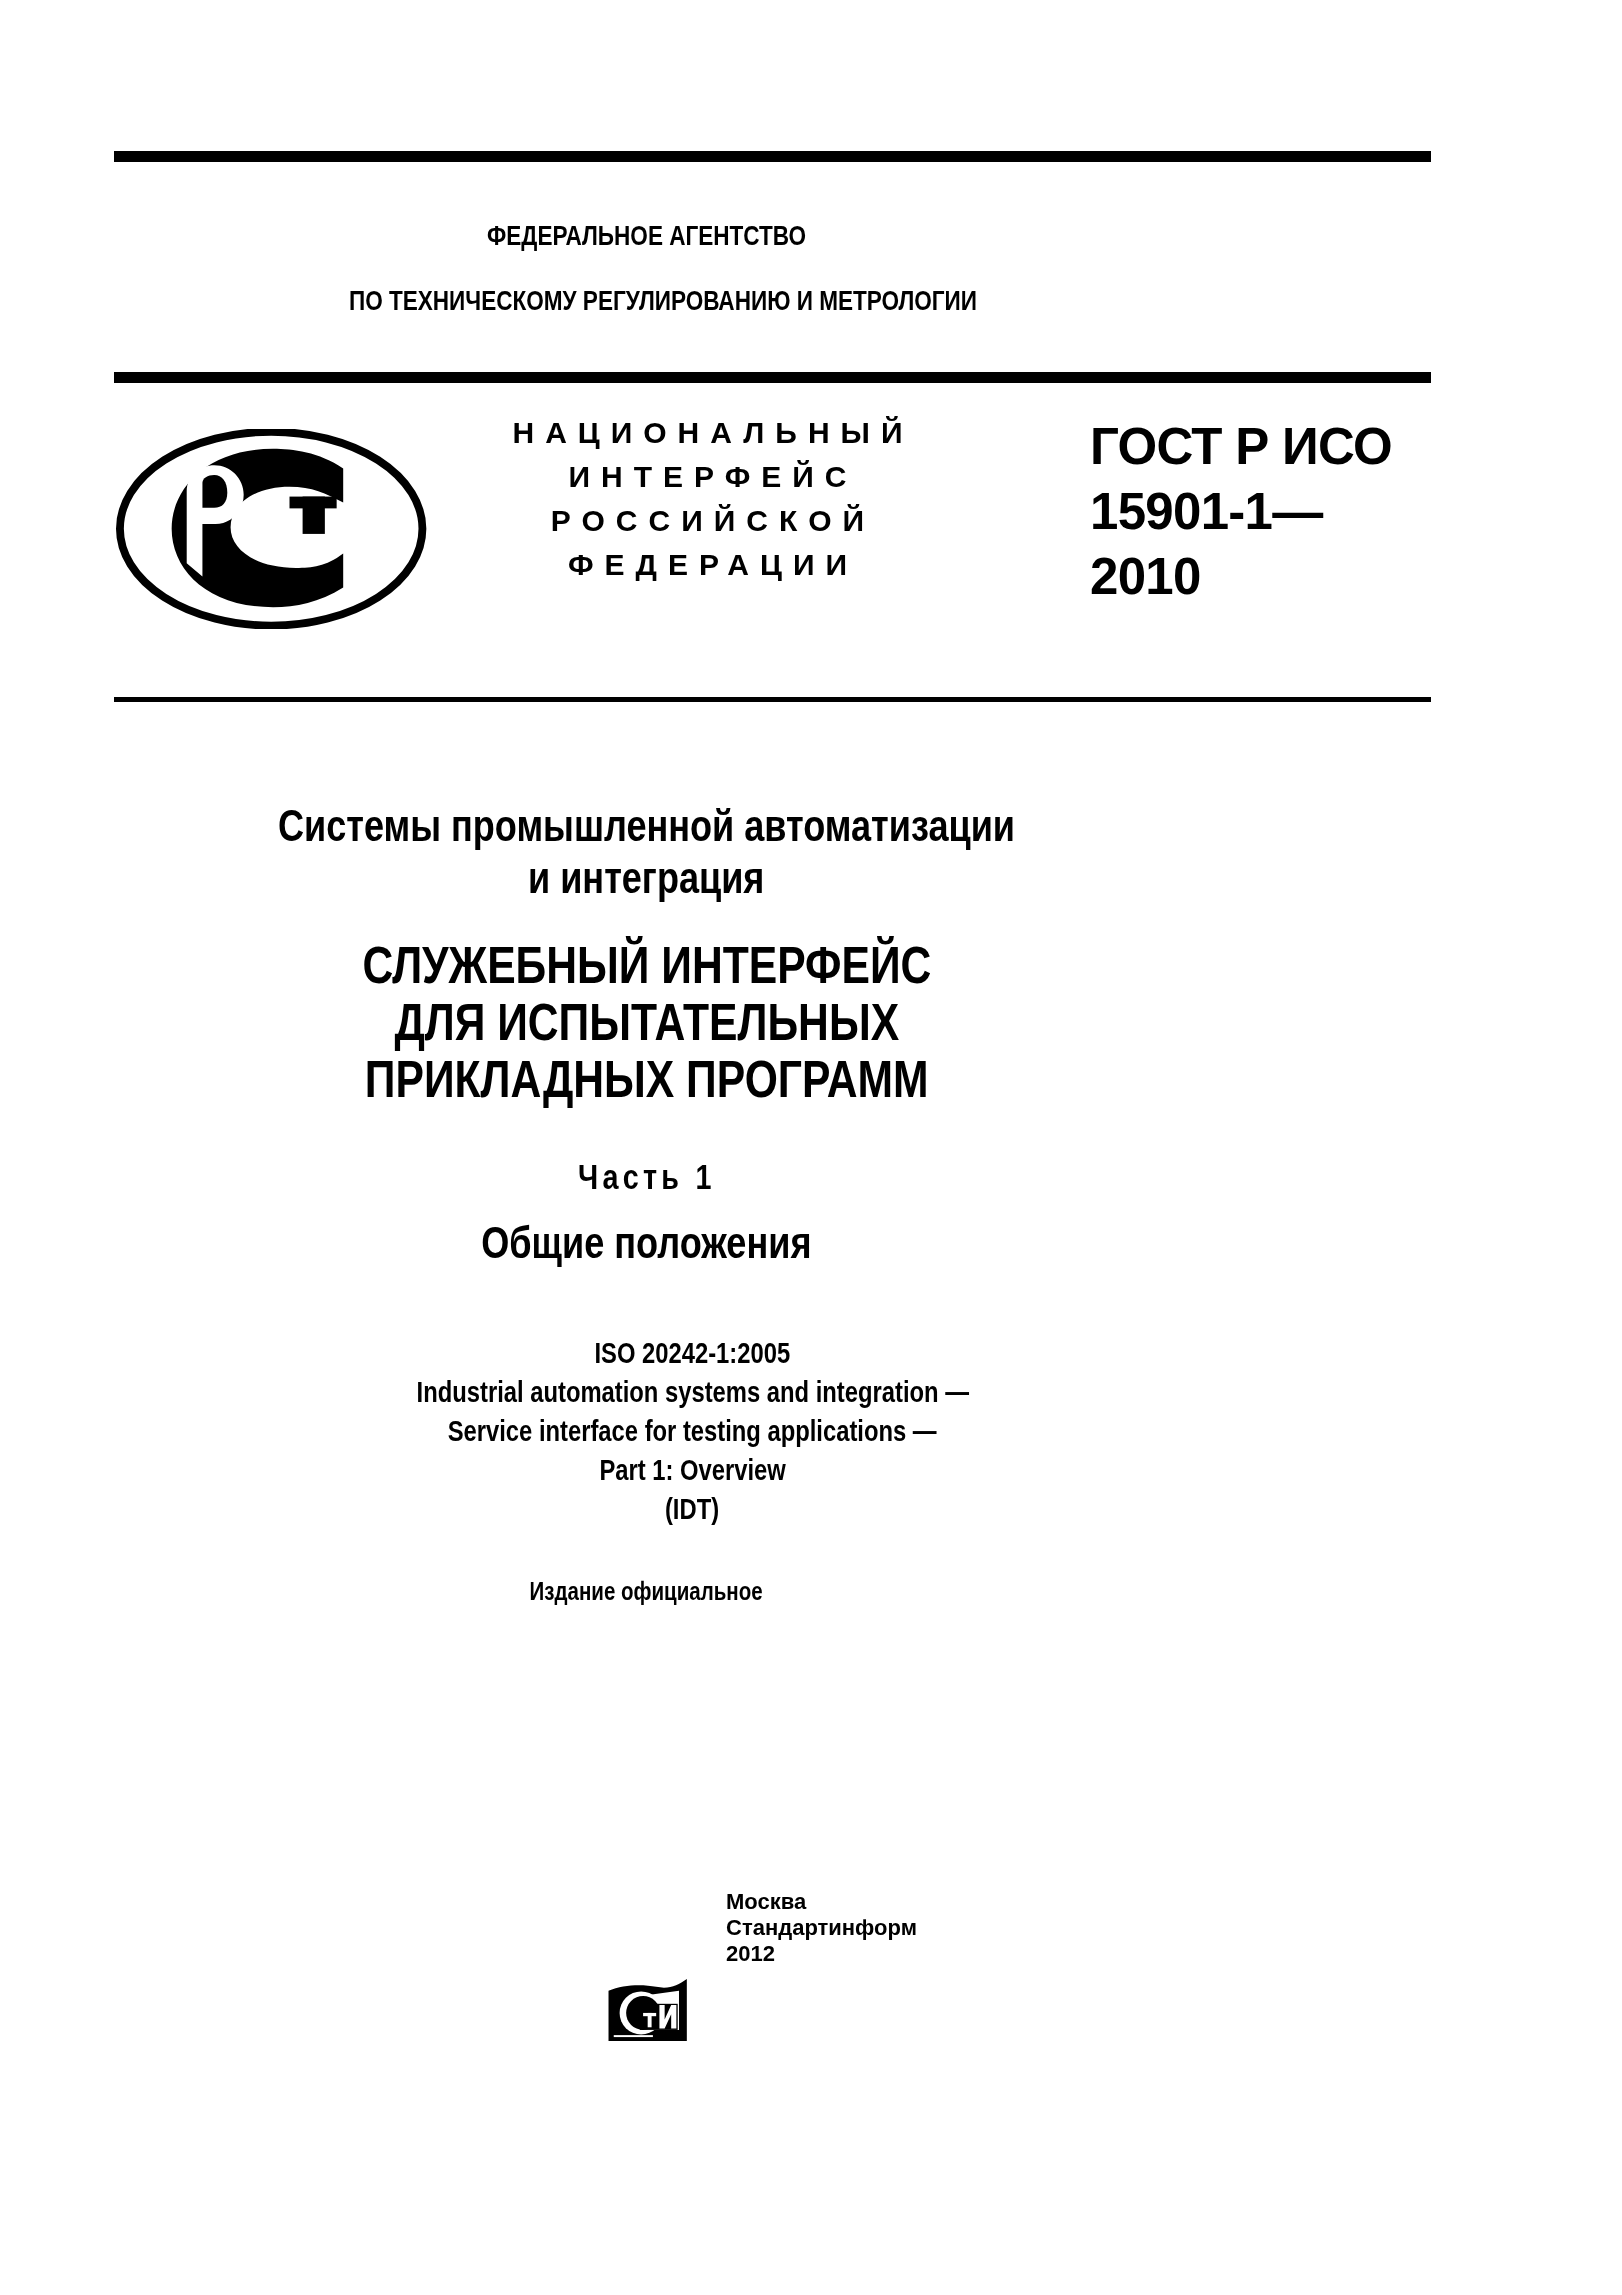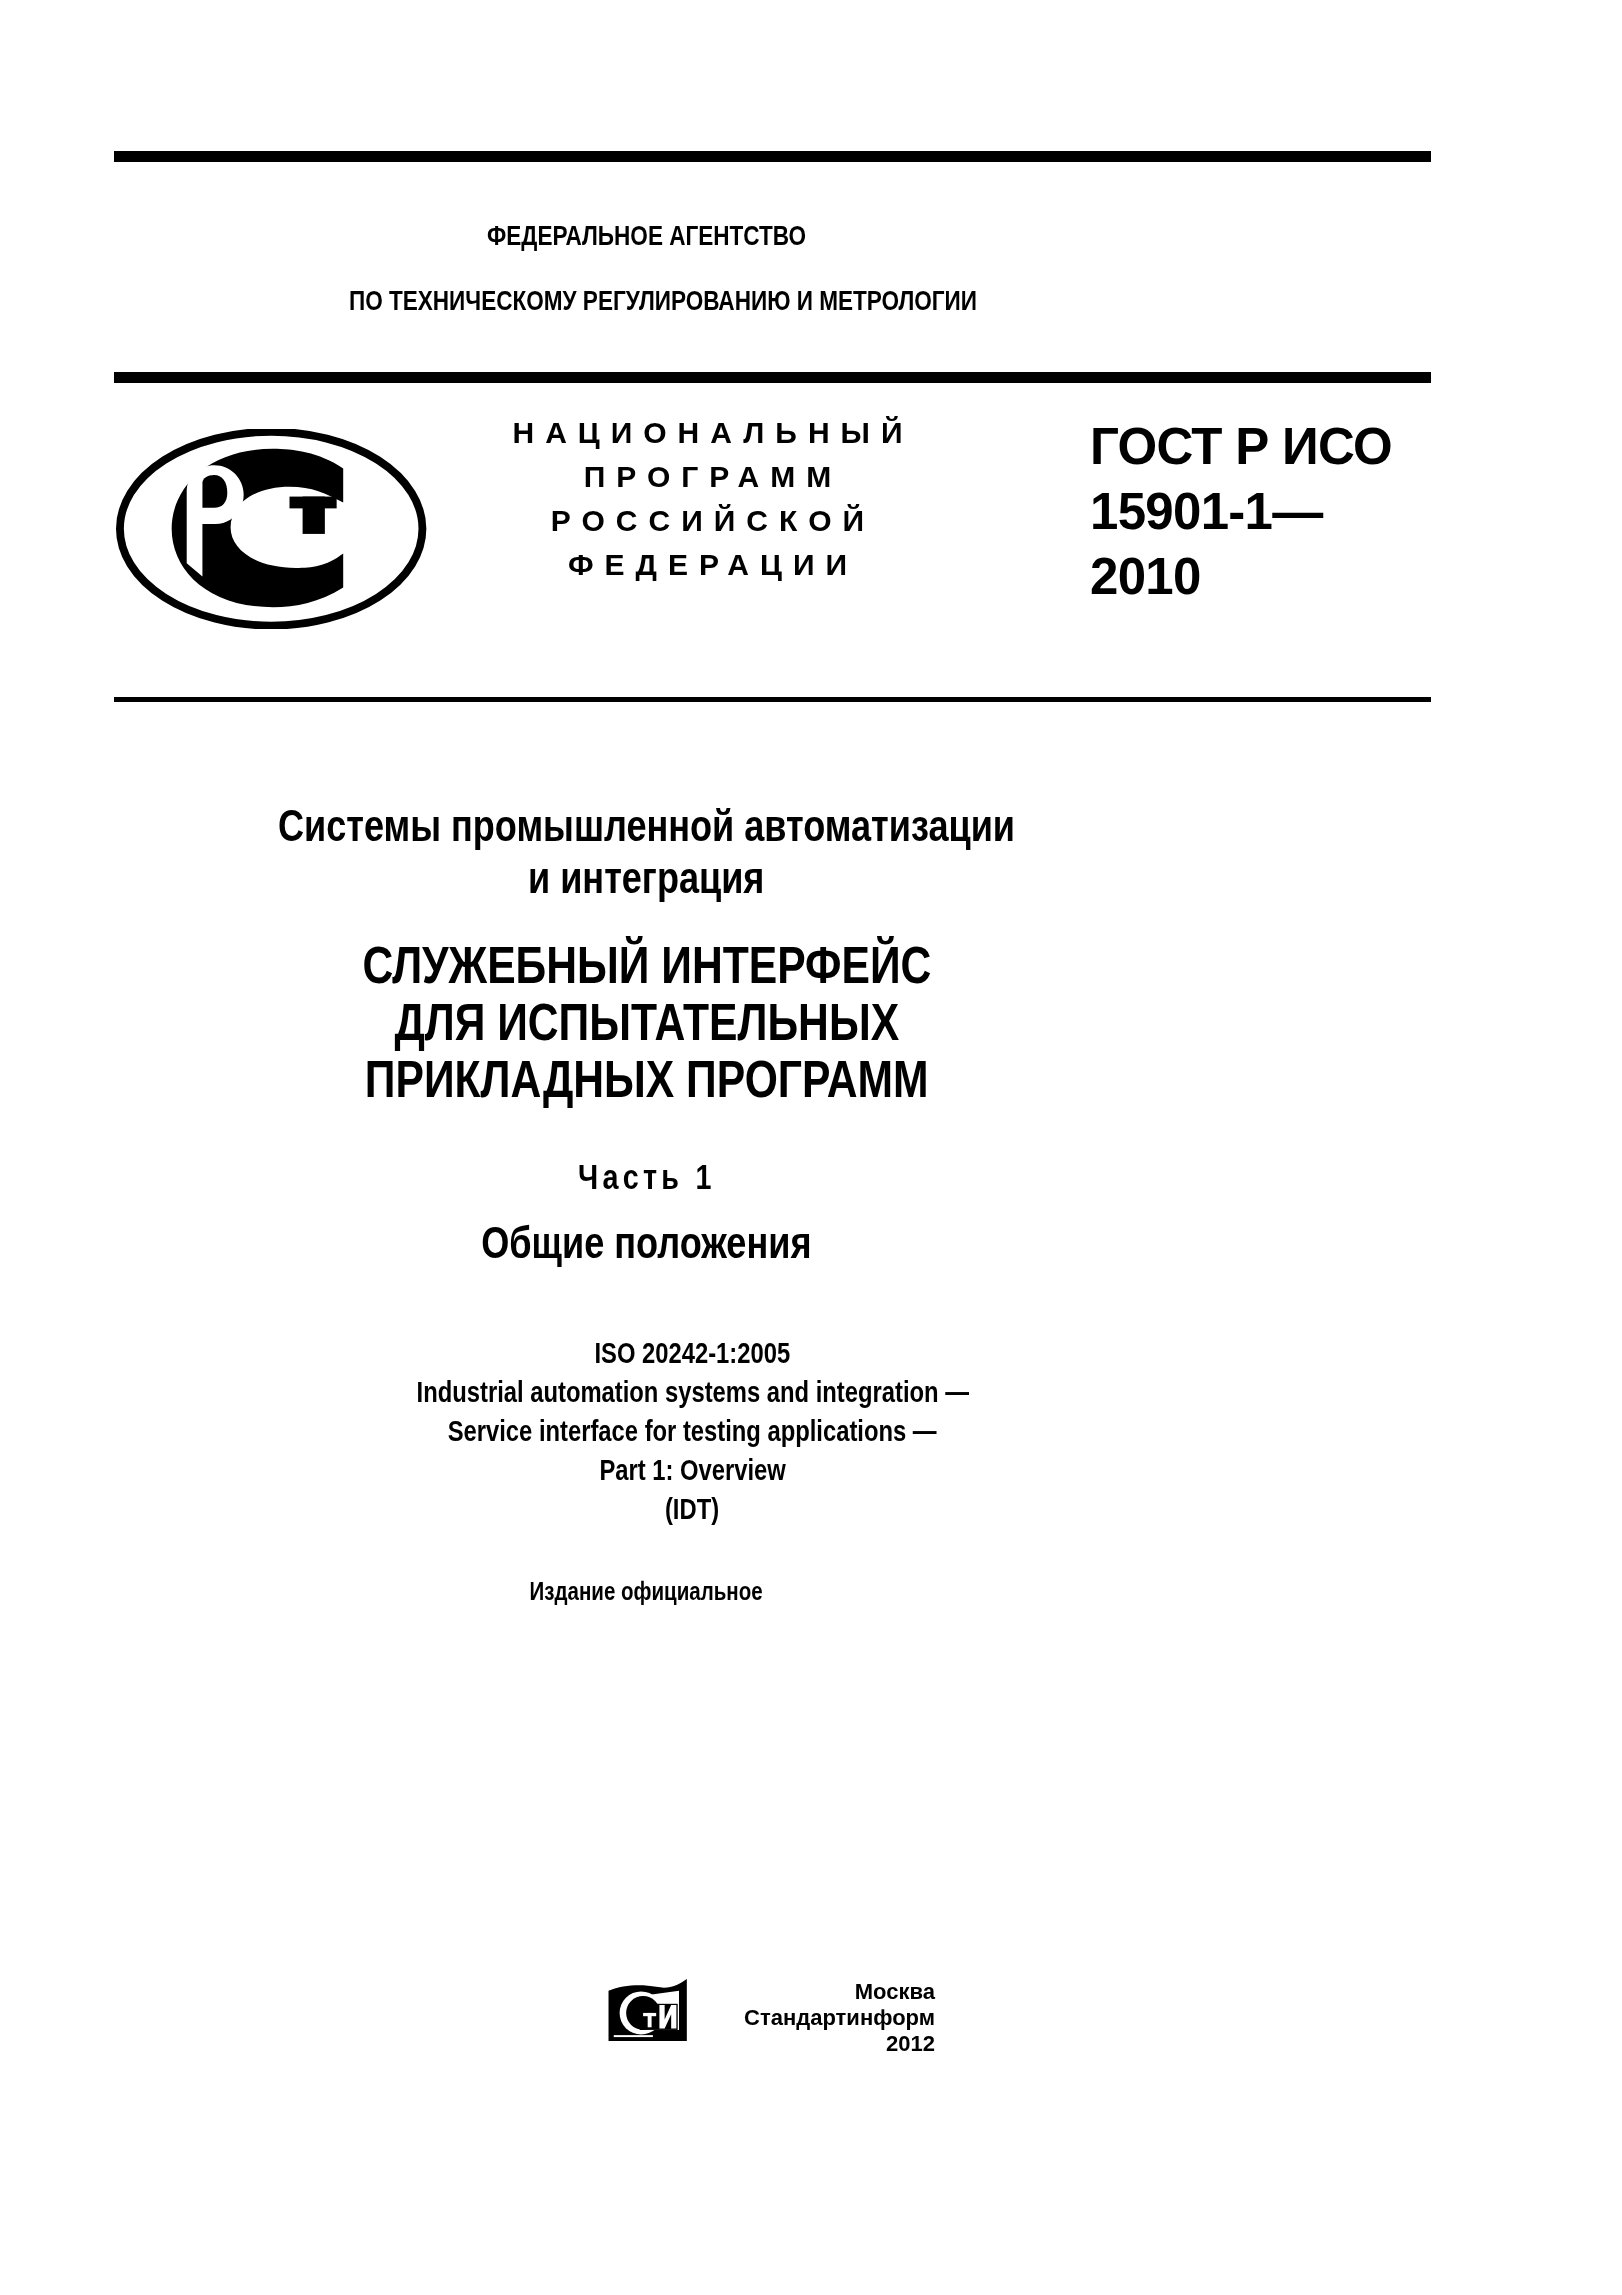--- a/index.html
+++ b/index.html
@@ -43,21 +43,21 @@
     <path d="M347 60 C 310 35, 270 30, 240 30 C 140 30, 85 90, 85 152 C 85 215, 140 272, 240 272 C 275 272, 310 265, 347 242 L347 190 C 320 210, 300 212, 275 212 C 215 212, 175 185, 175 150 C 175 112, 215 88, 265 88 C 300 88, 320 98, 347 112 Z" fill="#000"></path>
     <path d="M108 205 L108 95 C108 70, 130 55, 150 55 C 175 55, 195 75, 195 100 C 195 125, 175 145, 152 145 L132 145 L132 225 Z" fill="#fff"></path>
     <path d="M132 82 C132 75, 140 70, 150 70 C 162 70, 170 80, 170 97 C170 112, 162 120, 150 120 L132 120 Z" fill="#000"></path>
     <rect x="265" y="103" width="72" height="18" fill="#000"></rect>
     <rect x="285" y="103" width="34" height="57" fill="#000"></rect>
   </svg>
 </div>
 
 <div class="natstd">
   <div>НАЦИОНАЛЬНЫЙ</div>
-  <div>ПРОГРАММ</div>
+  <div>ИНТЕРФЕЙС</div>
   <div>РОССИЙСКОЙ</div>
   <div>ФЕДЕРАЦИИ</div>
 </div>
 
 <div class="gost">
   <div>ГОСТ Р ИСО</div>
   <div>15901-1—</div>
   <div>2010</div>
 </div>
 
@@ -101,18 +101,18 @@
     <circle cx="52" cy="52" r="33" fill="#fff"></circle>
     <circle cx="55" cy="52" r="26" fill="#000"></circle>
     <rect x="50" y="38" width="58" height="40" fill="#000"></rect>
     <rect x="55" y="52" width="20" height="5" fill="#fff"></rect>
     <rect x="62" y="52" width="6" height="22" fill="#fff"></rect>
     <path d="M80 40 L88 40 L88 62 L98 40 L106 40 L106 76 L98 76 L98 54 L88 76 L80 76 Z" fill="#fff"></path>
     <rect x="10" y="86" width="60" height="3" fill="#fff"></rect>
   </svg>
 </div>
 
-<div class="abs pub" style="left:726px;top:1979px;width:209px;text-align:right;">
+<div class="abs pub" style="left:726px;top:1889px;width:209px;text-align:left;">
   <div>Москва</div>
   <div>Стандартинформ</div>
   <div>2012</div>
 </div>
 
 
 </body></html>

